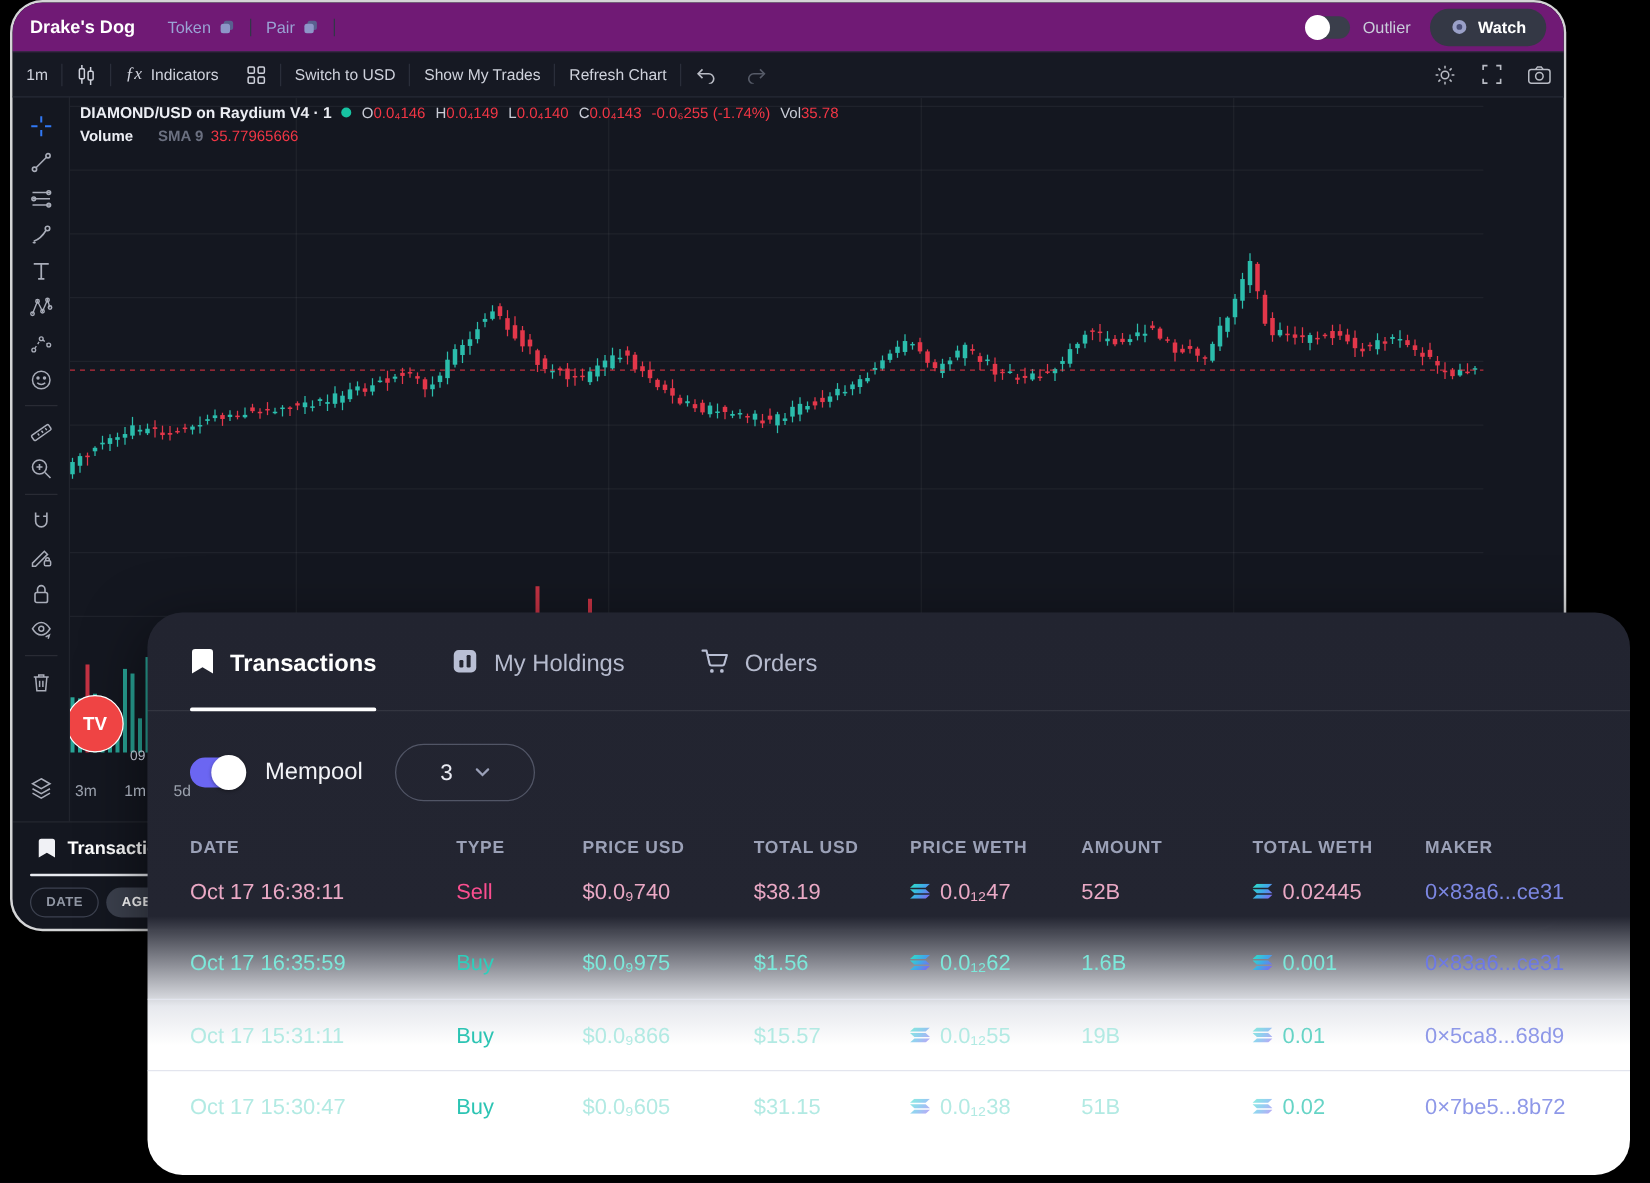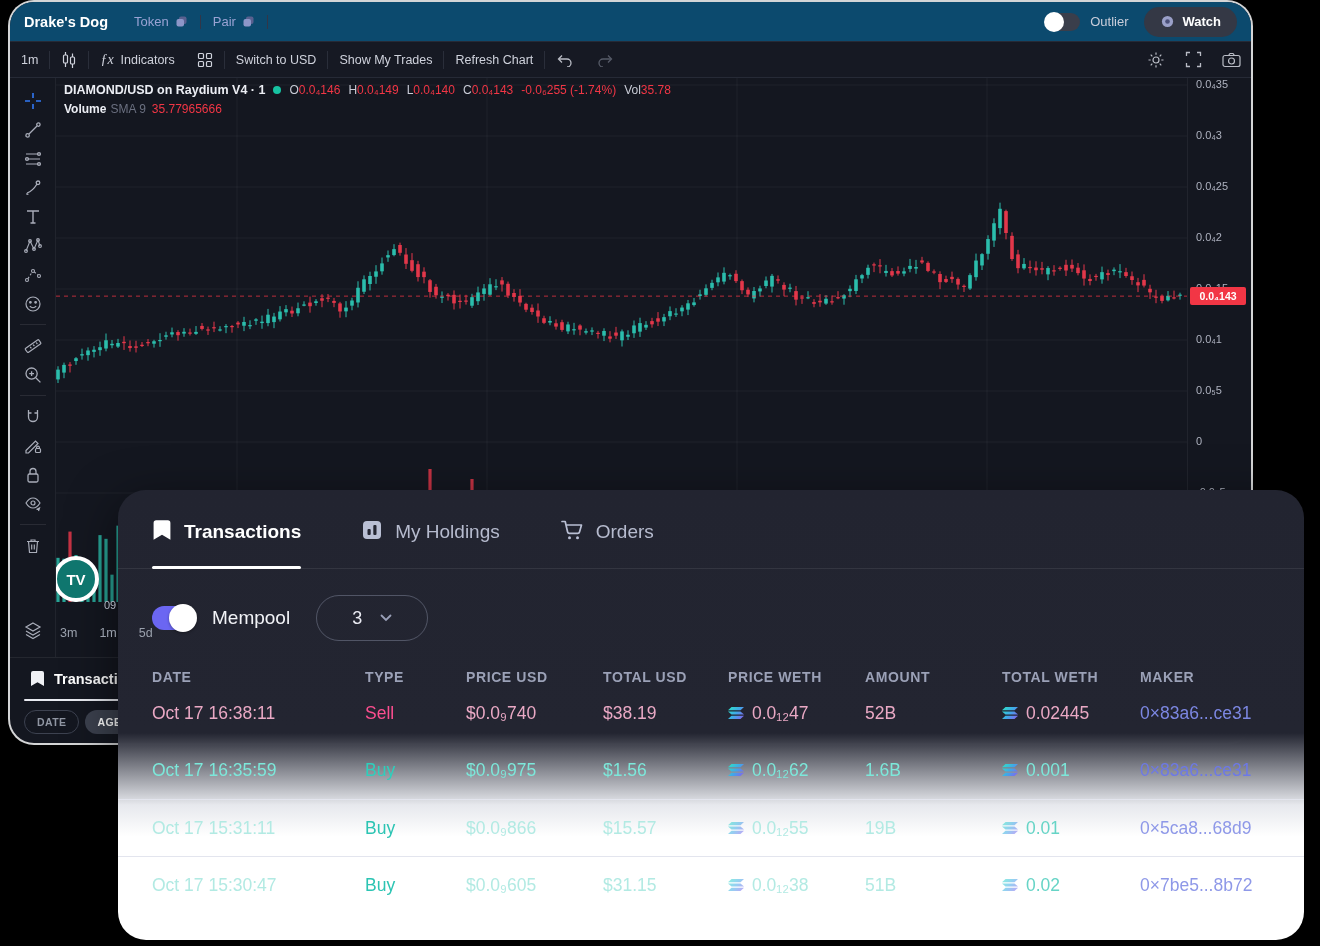--- a/index.html
+++ b/index.html
@@ -3,21 +3,21 @@
 <meta charset="utf-8">
 <style>
   html,body{margin:0;padding:0;background:#000;}
   *{box-sizing:border-box;}
   body{font-family:"Liberation Sans",sans-serif;-webkit-font-smoothing:antialiased;}
   .stage{position:relative;width:1320px;height:946px;background:#000;overflow:hidden;}
 
   
   .win{position:absolute;left:8px;top:0;width:1245px;height:745px;background:#141720;
        border:2px solid rgba(255,255,255,.82);border-radius:26px;overflow:hidden;}
-  .win-header{position:absolute;left:0;top:0;width:100%;height:40px;background:#0c4a6e;
+  .win-header{position:absolute;left:0;top:0;width:100%;height:40px;background:#701a75;
       display:flex;align-items:center;padding:0 14px;border-bottom:1px solid #262a36;}
   .win-title{color:#fff;font-size:14.5px;font-weight:700;margin-right:26px;}
   .hdr-link{display:flex;align-items:center;gap:6px;color:#9aa3d4;font-size:13px;cursor:pointer;}
   .hdr-sep{width:1px;height:14px;background:#323648;margin:0 12px;}
   .hdr-right{margin-left:auto;display:flex;align-items:center;gap:16px;}
   .toggle-off{width:34px;height:18px;border-radius:9px;background:#3a3e4b;position:relative;}
   .toggle-off .knob{position:absolute;left:-2px;top:-1px;width:20px;height:20px;border-radius:50%;background:#fff;}
   .outlier-lbl{color:#c9cdda;font-size:13px;margin-left:-6px;}
   .watch-btn{display:flex;align-items:center;gap:7px;background:#343845;border-radius:17px;
       height:30px;padding:0 16px;color:#fff;font-weight:700;font-size:13px;}
@@ -43,24 +43,24 @@
   .axis .tick{position:absolute;left:8px;color:#aeb2bf;font-size:11px;}
   .price-tag{position:absolute;left:2px;width:56px;height:18px;background:#f23645;border-radius:2px;
       color:#fff;font-size:10.5px;font-weight:700;display:flex;align-items:center;justify-content:center;}
   .legend{position:absolute;left:8px;top:5px;z-index:3;display:flex;align-items:center;gap:8px;
       font-size:12px;color:#c9ccd6;white-space:nowrap;justify-content:flex-end;}
   .legend .pair{color:#eceef4;font-weight:700;font-size:12.5px;}
   .legend .dot{width:8px;height:8px;border-radius:50%;background:#17c3a2;}
   .legend b{color:#c9ccd6;font-weight:400;}
   .legend .red{color:#f23645;}
   .legend2{position:absolute;left:8px;top:24px;z-index:3;font-size:12px;color:#eceef4;font-weight:700;white-space:nowrap;}
-  .legend2 .sma{color:#6b7080;font-weight:400;margin:0 6px 0 4px;}
+  .legend2 .sma{color:#6b7080;font-weight:700;margin:0 6px 0 20px;}
   .legend2 .red{color:#f23645;font-weight:400;}
-  .tv-logo{position:absolute;left:-3px;top:478px;width:46px;height:46px;border-radius:50%;background:#0f766e;
-      border:4px solid #ffffff;color:#fff;display:flex;align-items:center;justify-content:center;
+  .tv-logo{position:absolute;left:-3px;top:478px;width:46px;height:46px;border-radius:50%;background:#ef4444;
+      border:1px solid #ffffff;color:#fff;display:flex;align-items:center;justify-content:center;
       font-weight:700;font-size:15px;z-index:2;}
   .time-label{position:absolute;left:48px;top:521px;color:#aeb2bf;font-size:11px;z-index:2;}
   .ranges{position:absolute;left:4px;top:548px;display:flex;gap:22px;color:#9aa0ac;font-size:12.5px;z-index:2;}
 
   
   .win-bottom{position:absolute;left:0;top:655px;width:100%;height:88px;border-top:1px solid rgba(255,255,255,.07);}
   .wb-tab{position:absolute;left:20px;top:12px;display:flex;align-items:center;gap:9px;color:#fff;
       font-size:14.5px;font-weight:700;}
   .wb-underline{position:absolute;left:14px;top:41px;width:102px;height:2px;background:#e8eaf0;border-radius:1px;}
   .wb-pills{position:absolute;left:14px;top:52px;display:flex;gap:6px;}
@@ -924,32 +924,20 @@
         <div class="tv-logo">TV</div>
         <span class="time-label">09</span>
         <div class="ranges" id="ranges">
             <span>3m</span>
             <span>1m</span>
             <span>5d</span>
           </div>
         
       </div>
 
-      <div class="axis" id="y-axis">
-          <span class="tick" style="top: 0px;">0.0₄35</span>
-          <span class="tick" style="top: 51px;">0.0₄3</span>
-          <span class="tick" style="top: 102px;">0.0₄25</span>
-          <span class="tick" style="top: 153px;">0.0₄2</span>
-          <span class="tick" style="top: 204px;">0.0₄15</span>
-          <span class="tick" style="top: 255px;">0.0₄1</span>
-          <span class="tick" style="top: 306px;">0.0₅5</span>
-          <span class="tick" style="top: 357px;">0</span>
-          <span class="tick" style="top: 408px;">-0.0₅5</span>
-          <span class="price-tag" style="top: 209.14px;">0.0₄143</span>
-        </div>
     </div>
 
     <div class="win-bottom">
       <span class="wb-tab">
         <svg class="ic" width="15" height="17" viewBox="0 0 15 17">
             <path d="M3 1h9a2 2 0 0 1 2 2v13l-6.5-3.8L1 16V3a2 2 0 0 1 2-2z" fill="#f0f1f5"></path>
           </svg>
         <span>Transactions</span>
       </span>
       <span class="wb-underline"></span>

